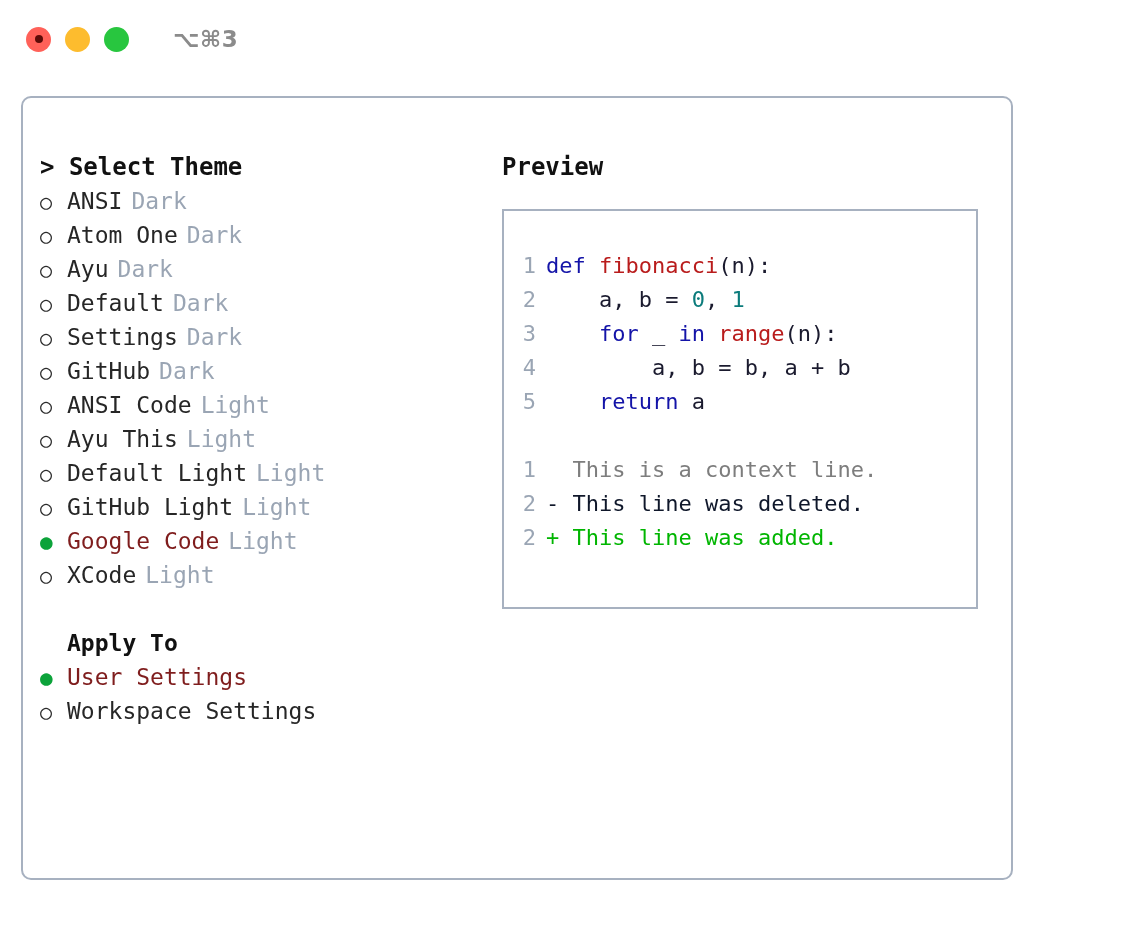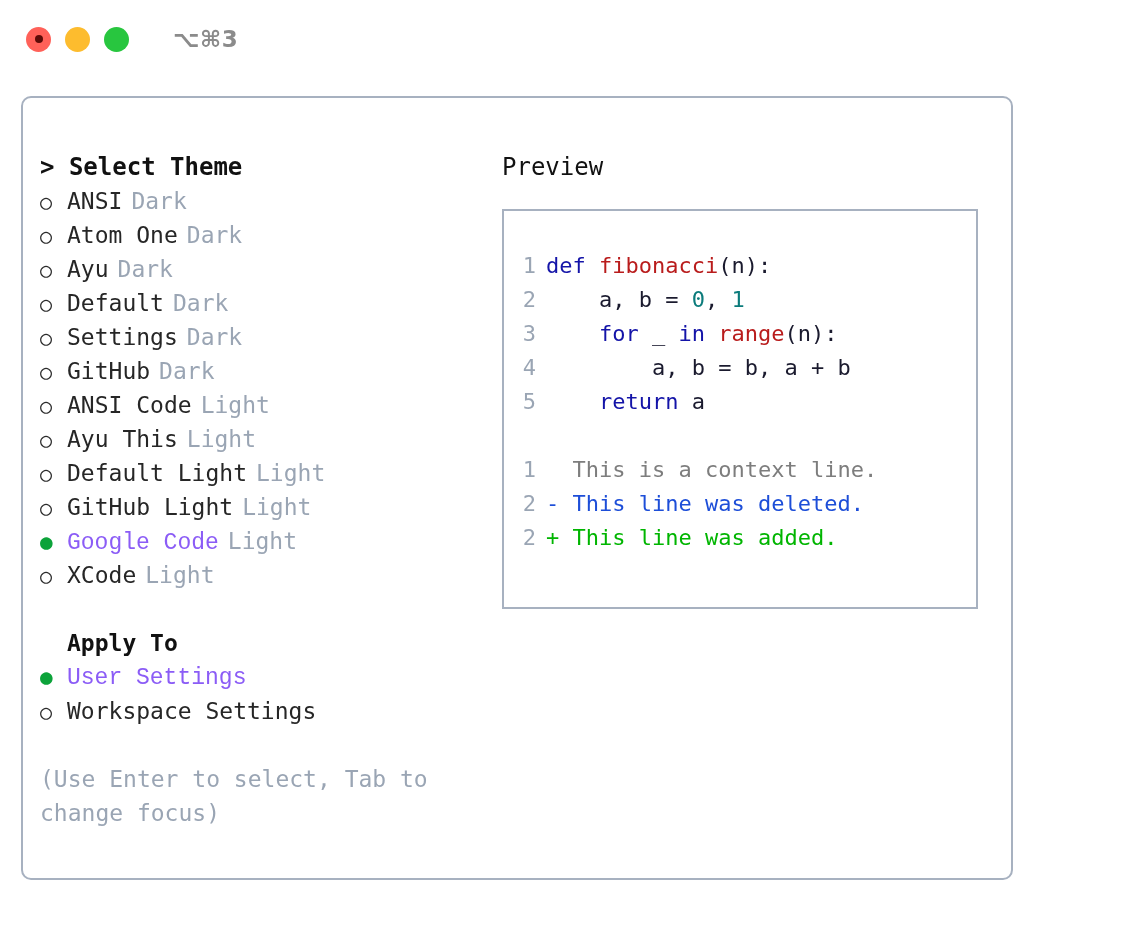--- a/index.html
+++ b/index.html
@@ -127,21 +127,21 @@
     flex: 0 0 27px;
     font-size: 20px;
     line-height: 34px;
     color: #2b2b2b;
   }
   .marker.selected {
     color: #0ca33a;
     font-size: 21px;
   }
   .option-label { color: #262626; }
-  .option-row.is-selected .option-label { color: #8b5cf6; font-family: Liberation Mono, monospace; }
+  .option-row.is-selected .option-label { color: #7f1d1d; }
   .option-variant {
     color: #9aa5b4;
     margin-left: 9px;
   }
 
   .group-header {
     display: flex;
     align-items: flex-end;
     line-height: 34px;
     height: 34px;
@@ -159,21 +159,21 @@
     font-size: 23px;
     line-height: 34px;
     color: #9aa5b4;
     width: 420px;
     white-space: normal;
   }
 
   
   .preview-title {
     font-size: 24px;
-    font-weight: normal;
+    font-weight: bold;
     color: #111111;
     line-height: 34px;
     margin-bottom: 25px;
     white-space: pre;
   }
   .preview-box {
     width: 476px;
     height: 400px;
     border: 2px solid #a7b1c0;
     box-sizing: border-box;
@@ -201,21 +201,21 @@
   .code-text { white-space: pre; }
 
   .blank-line { height: 34px; }
 
   
   .tok-kw   { color: #1414a8; }
   .tok-fn   { color: #b91c1c; }
   .tok-num  { color: #0b7b7b; }
   .tok-pln  { color: #1a1a2e; }
   .tok-ctx  { color: #7d7d7d; }
-  .tok-del  { color: #1d4ed8; }
+  .tok-del  { color: #0f172a; }
   .tok-add  { color: #00b500; }
 </style>
 </head>
 <body>
 
 <div class="app-window">
 
   <div class="titlebar">
     <div class="traffic-lights">
       <span class="light close"></span>
@@ -251,21 +251,20 @@
         <div class="group-header">
           <span class="marker">○</span>
           <span>Apply To</span>
         </div>
 
         <ul class="list" id="apply-to-list">
             <li class="option-row is-selected"><span class="marker selected">●</span><span class="option-label">User Settings</span></li>
             <li class="option-row"><span class="marker">○</span><span class="option-label">Workspace Settings</span></li>
           </ul>
 
-        <div class="hint">(Use Enter to select, Tab to change focus)</div>
       </div>
 
       <div class="col-right">
         <div class="preview-title">Preview</div>
 
         <div class="preview-box">
           <div class="code-area" id="code-area"><div class="code-line"><span class="gutter">1</span><span class="code-text"><span class="tok-kw">def </span><span class="tok-fn">fibonacci</span><span class="tok-pln">(n):</span></span></div><div class="code-line"><span class="gutter">2</span><span class="code-text"><span class="tok-pln">    a, b = </span><span class="tok-num">0</span><span class="tok-pln">, </span><span class="tok-num">1</span></span></div><div class="code-line"><span class="gutter">3</span><span class="code-text"><span class="tok-pln">    </span><span class="tok-kw">for</span><span class="tok-pln"> _ </span><span class="tok-kw">in</span><span class="tok-pln"> </span><span class="tok-fn">range</span><span class="tok-pln">(n):</span></span></div><div class="code-line"><span class="gutter">4</span><span class="code-text"><span class="tok-pln">        a, b = b, a + b</span></span></div><div class="code-line"><span class="gutter">5</span><span class="code-text"><span class="tok-pln">    </span><span class="tok-kw">return</span><span class="tok-pln"> a</span></span></div></div>
           <div class="blank-line"></div>
           <div class="code-area" id="diff-area"><div class="code-line"><span class="gutter">1</span><span class="code-text"><span class="tok-ctx">  This is a context line.</span></span></div><div class="code-line"><span class="gutter">2</span><span class="code-text"><span class="tok-del">- This line was deleted.</span></span></div><div class="code-line"><span class="gutter">2</span><span class="code-text"><span class="tok-add">+ This line was added.</span></span></div></div>
         </div>

